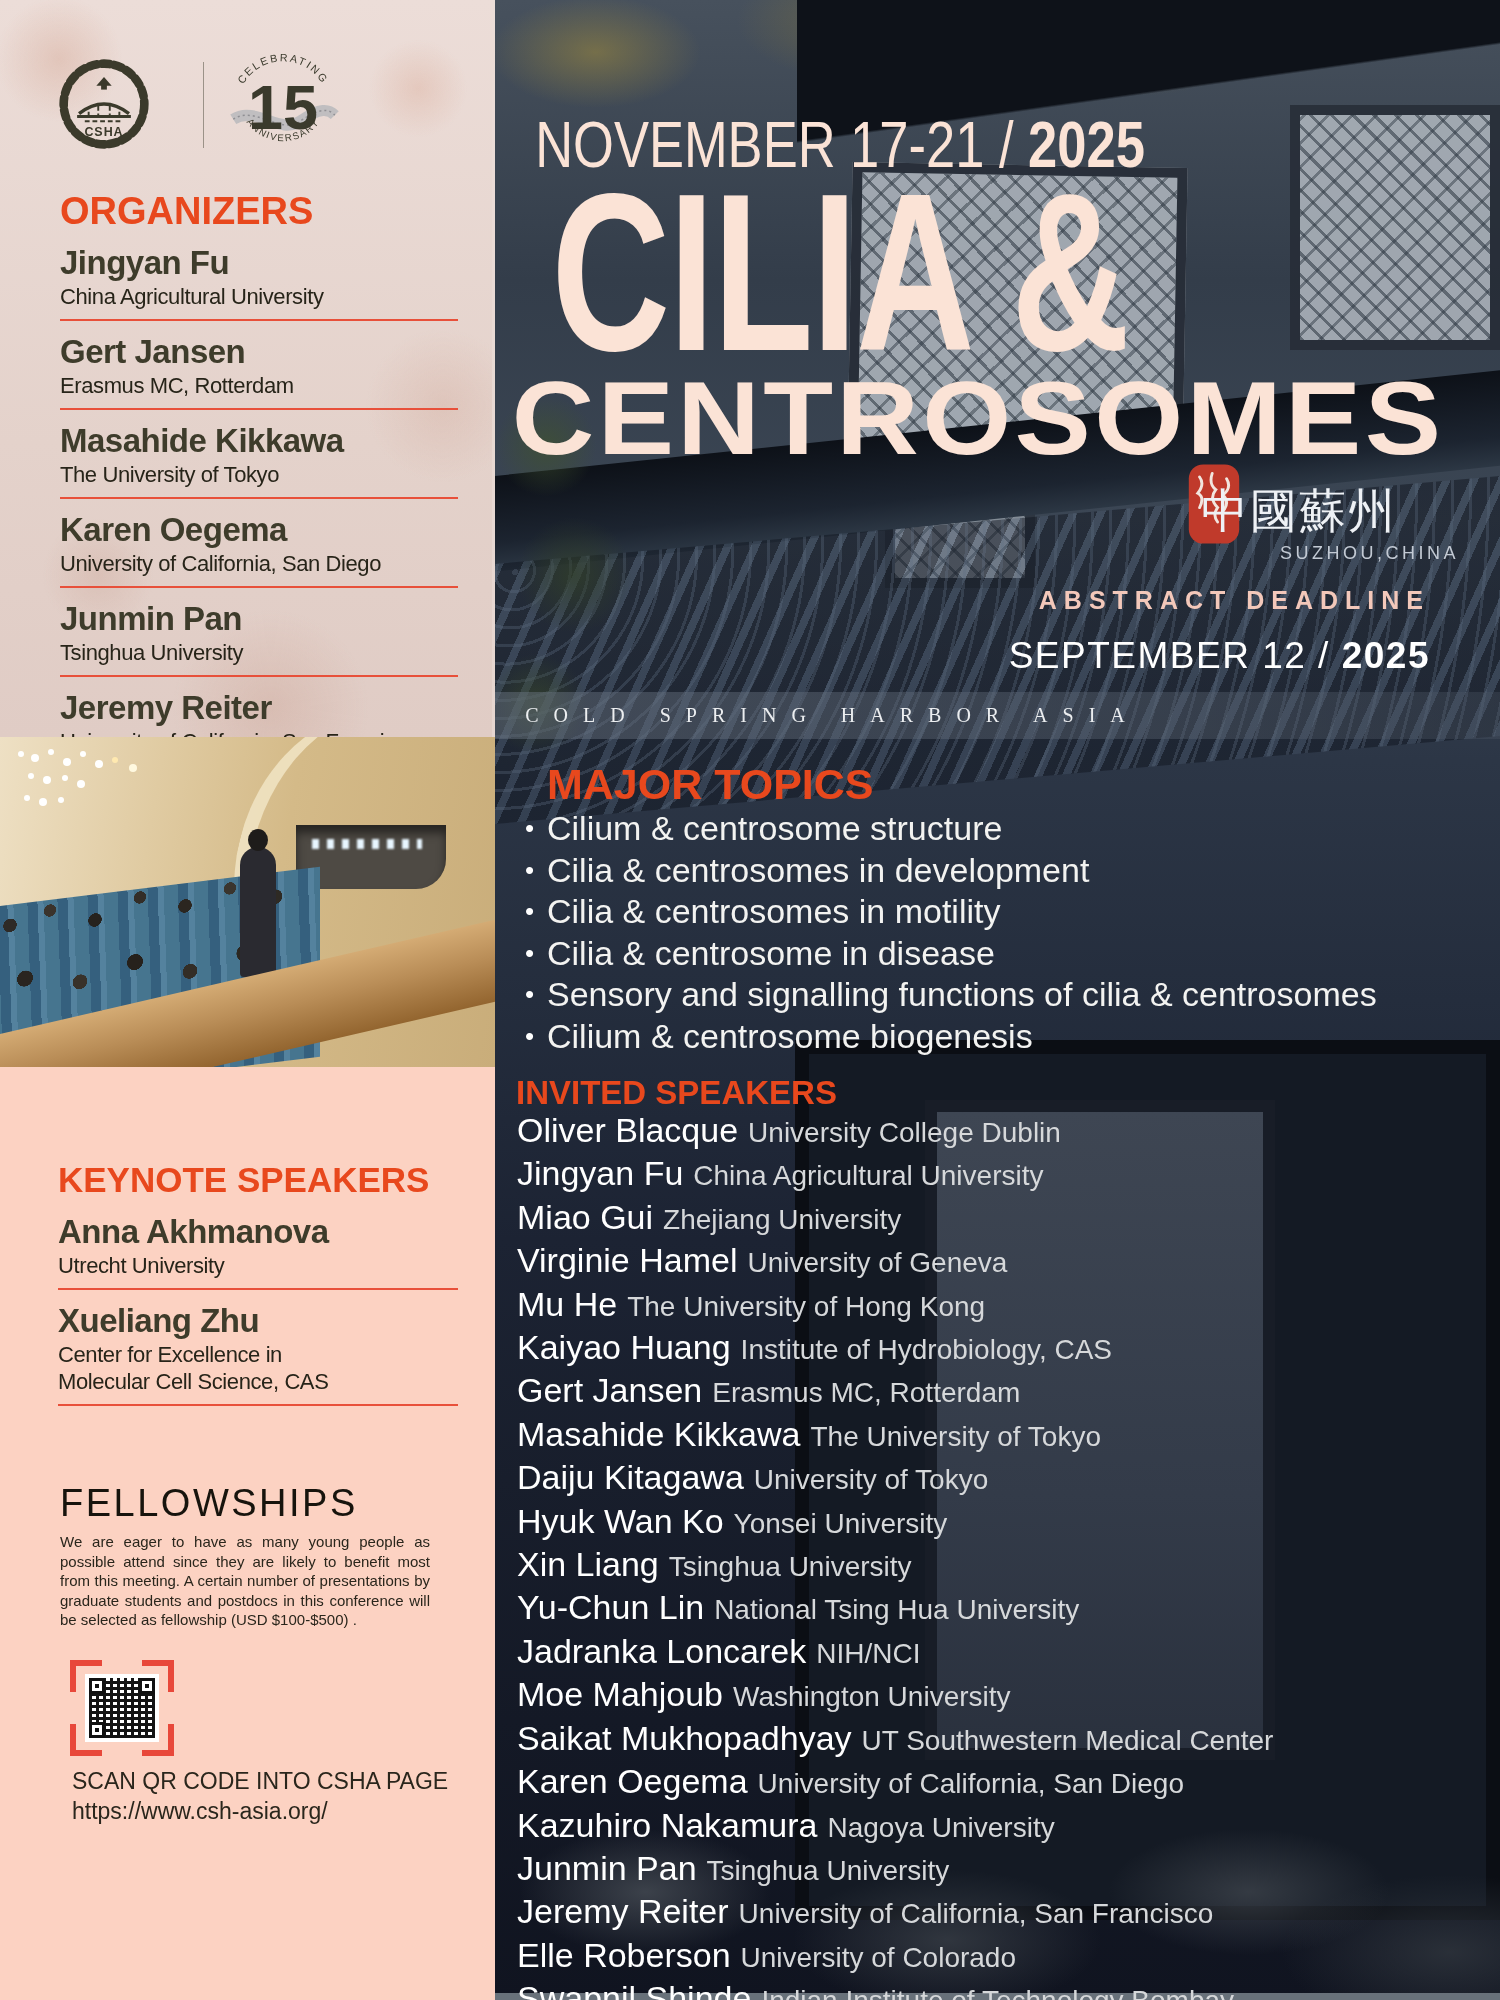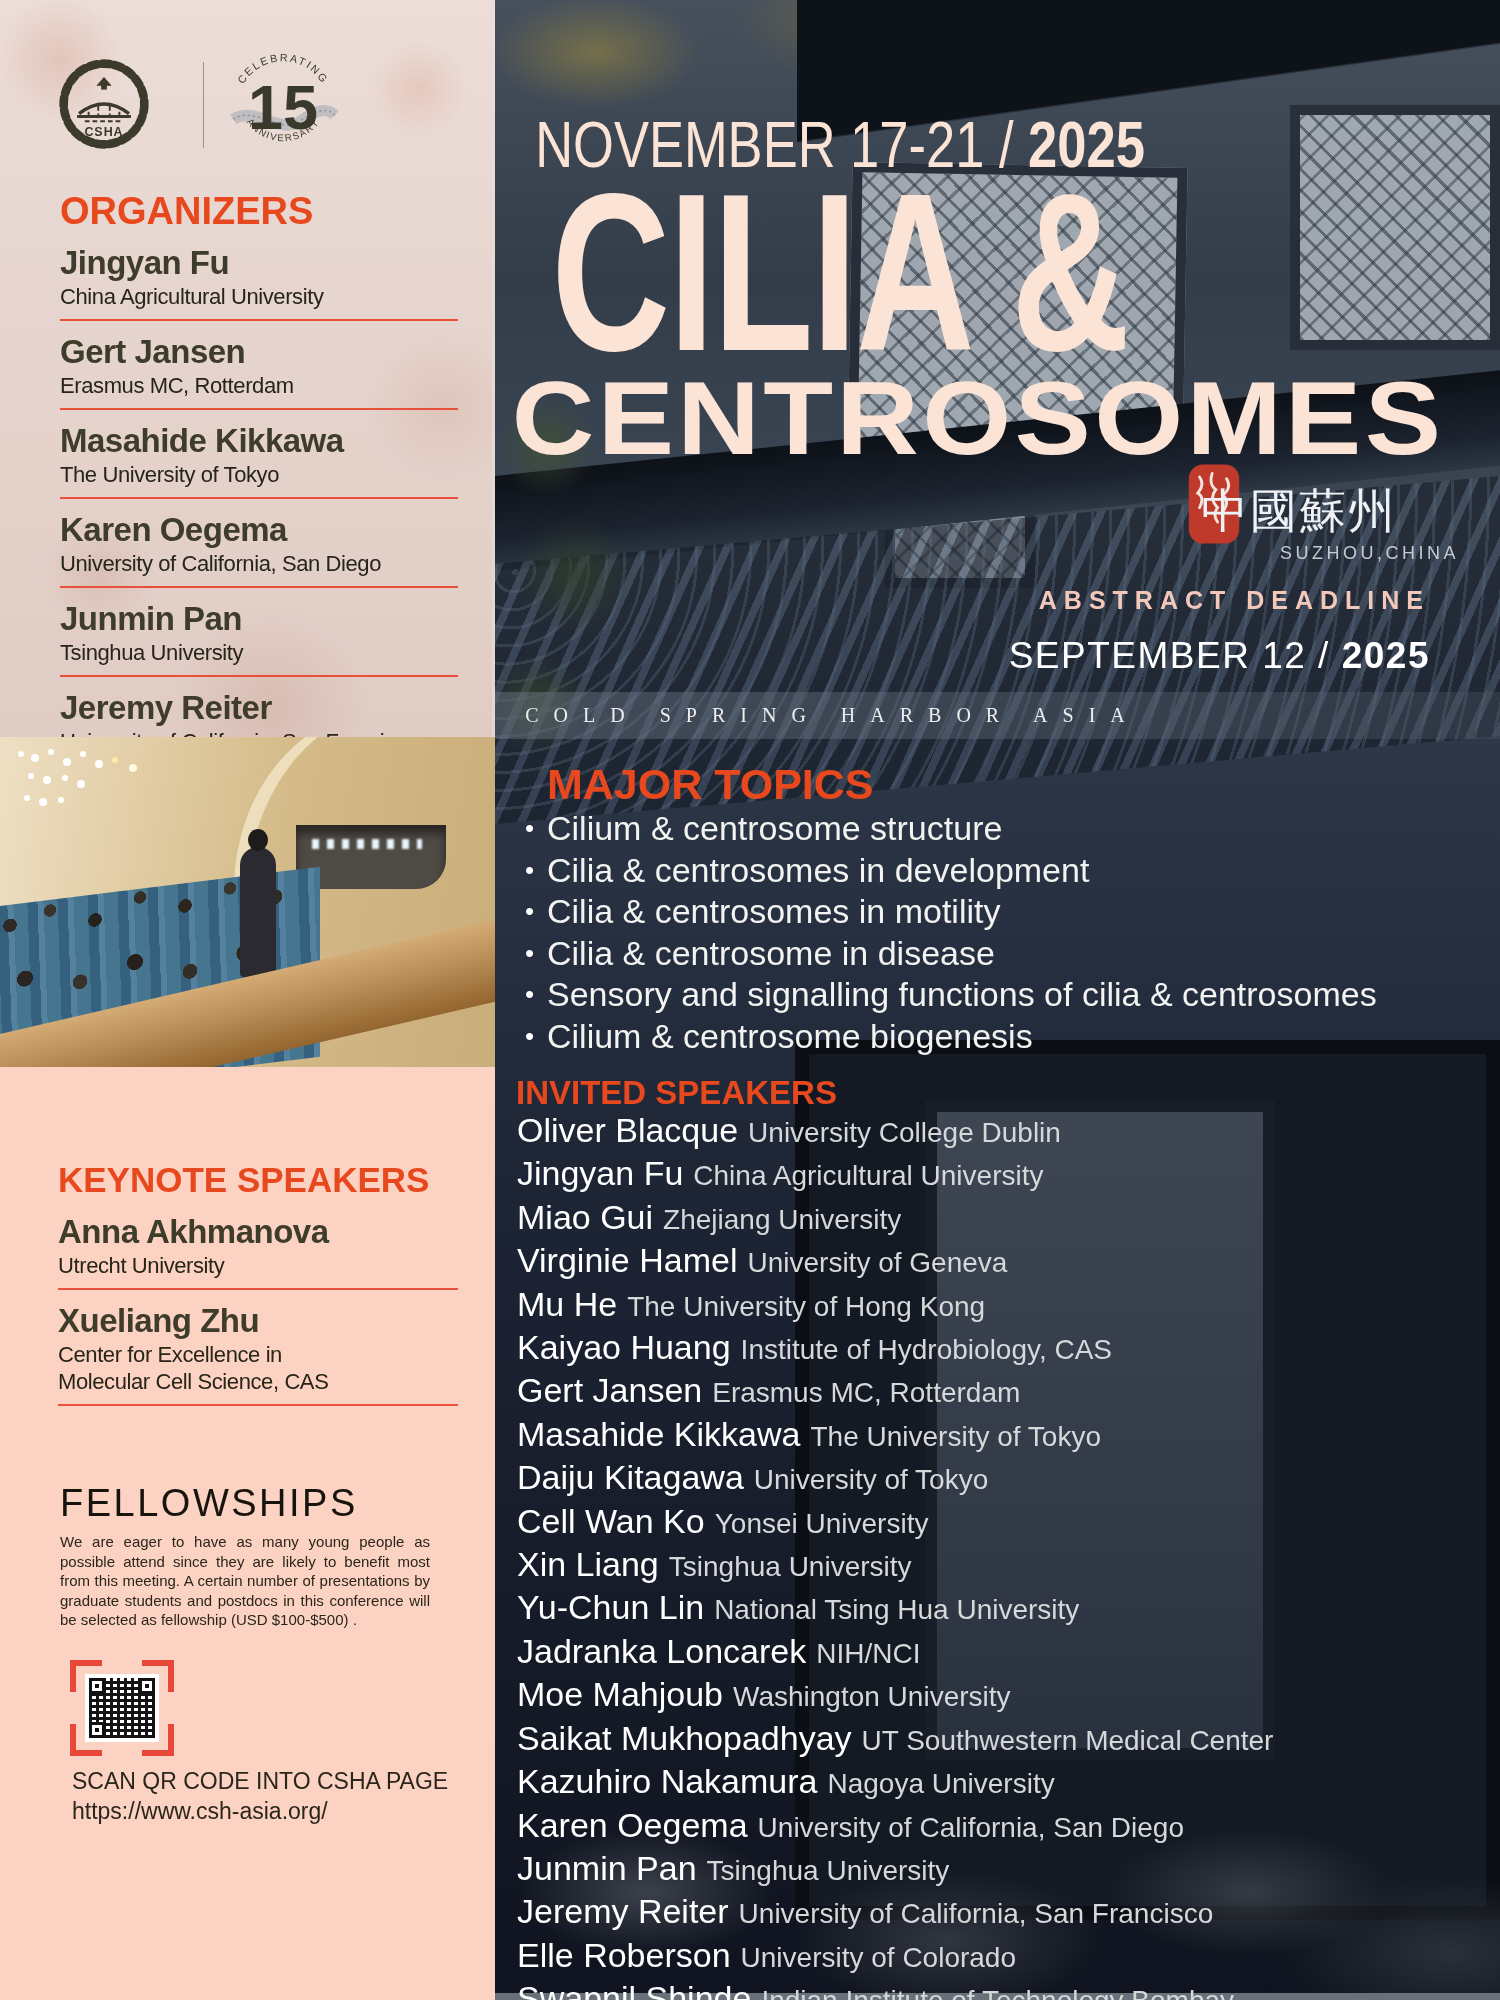--- a/index.html
+++ b/index.html
@@ -240,28 +240,28 @@
 
     <div class="sp-row"><span class="sp-name">Oliver Blacque</span><span class="sp-aff">University College Dublin</span></div>
         <div class="sp-row"><span class="sp-name">Jingyan Fu</span><span class="sp-aff">China Agricultural University</span></div>
         <div class="sp-row"><span class="sp-name">Miao Gui</span><span class="sp-aff">Zhejiang University</span></div>
         <div class="sp-row"><span class="sp-name">Virginie Hamel</span><span class="sp-aff">University of Geneva</span></div>
         <div class="sp-row"><span class="sp-name">Mu He</span><span class="sp-aff">The University of Hong Kong</span></div>
         <div class="sp-row"><span class="sp-name">Kaiyao Huang</span><span class="sp-aff">Institute of Hydrobiology, CAS</span></div>
         <div class="sp-row"><span class="sp-name">Gert Jansen</span><span class="sp-aff">Erasmus MC, Rotterdam</span></div>
         <div class="sp-row"><span class="sp-name">Masahide Kikkawa</span><span class="sp-aff">The University of Tokyo</span></div>
         <div class="sp-row"><span class="sp-name">Daiju Kitagawa</span><span class="sp-aff">University of Tokyo</span></div>
-        <div class="sp-row"><span class="sp-name">Cell Wan Ko</span><span class="sp-aff">Yonsei University</span></div>
+        <div class="sp-row"><span class="sp-name">Hyuk Wan Ko</span><span class="sp-aff">Yonsei University</span></div>
         <div class="sp-row"><span class="sp-name">Xin Liang</span><span class="sp-aff">Tsinghua University</span></div>
         <div class="sp-row"><span class="sp-name">Yu-Chun Lin</span><span class="sp-aff">National Tsing Hua University</span></div>
         <div class="sp-row"><span class="sp-name">Jadranka Loncarek</span><span class="sp-aff">NIH/NCI</span></div>
         <div class="sp-row"><span class="sp-name">Moe Mahjoub</span><span class="sp-aff">Washington University</span></div>
         <div class="sp-row"><span class="sp-name">Saikat Mukhopadhyay</span><span class="sp-aff">UT Southwestern Medical Center</span></div>
+        <div class="sp-row"><span class="sp-name">Karen Oegema</span><span class="sp-aff">University of California, San Diego</span></div>
         <div class="sp-row"><span class="sp-name">Kazuhiro Nakamura</span><span class="sp-aff">Nagoya University</span></div>
-        <div class="sp-row"><span class="sp-name">Karen Oegema</span><span class="sp-aff">University of California, San Diego</span></div>
         <div class="sp-row"><span class="sp-name">Junmin Pan</span><span class="sp-aff">Tsinghua University</span></div>
         <div class="sp-row"><span class="sp-name">Jeremy Reiter</span><span class="sp-aff">University of California, San Francisco</span></div>
         <div class="sp-row"><span class="sp-name">Elle Roberson</span><span class="sp-aff">University of Colorado</span></div>
         <div class="sp-row"><span class="sp-name">Swapnil Shinde</span><span class="sp-aff">Indian Institute of Technology Bombay</span></div>
         <div class="sp-row"><span class="sp-name">Shiaulou Yuan</span><span class="sp-aff">Harvard Medical School</span></div>
       </div>
   </div>
 
   <div class="left-col">
     <div class="left-top"></div>

